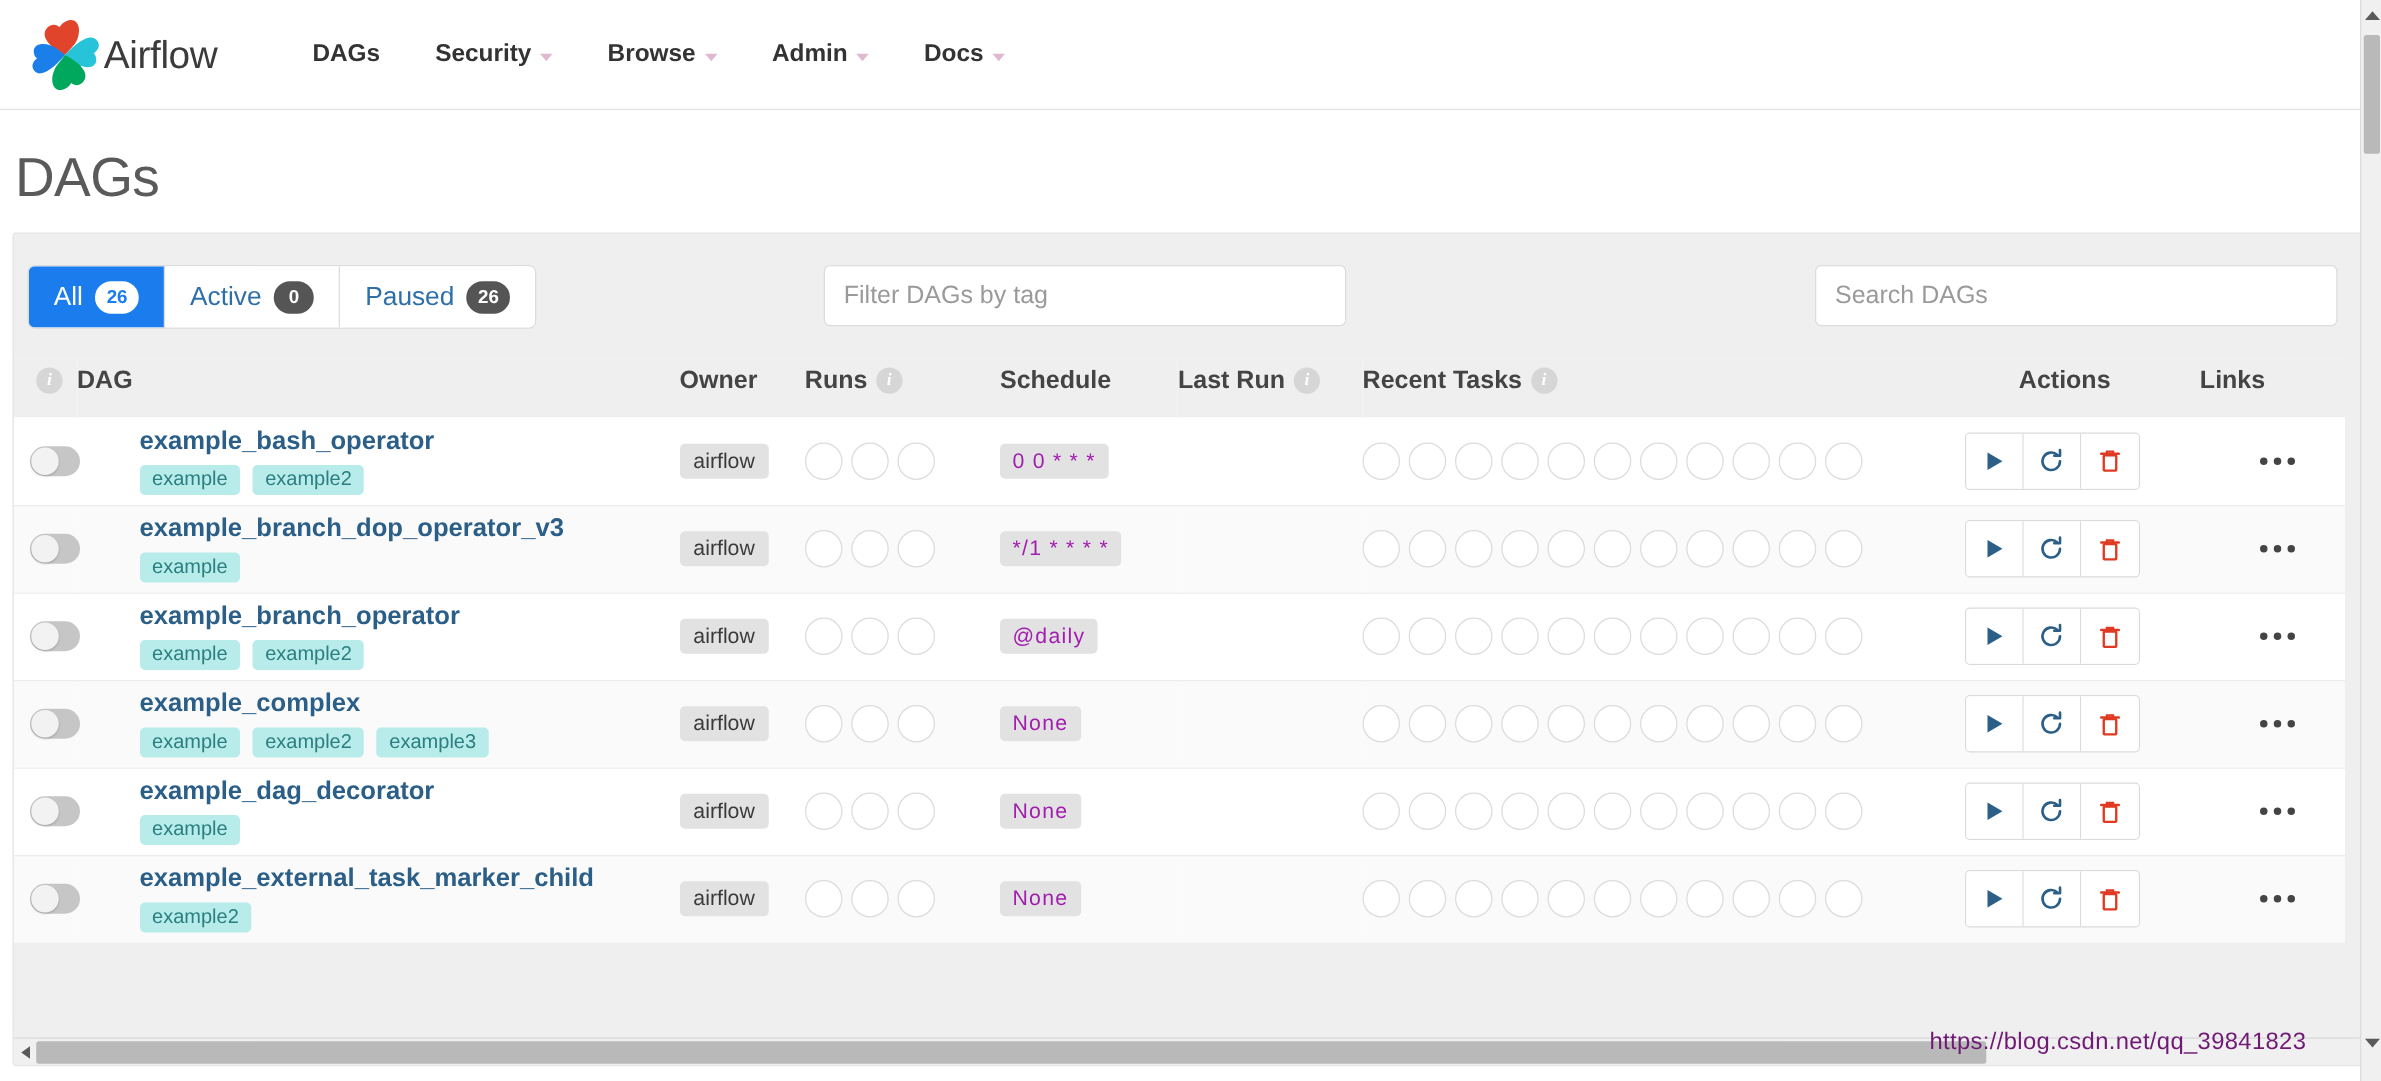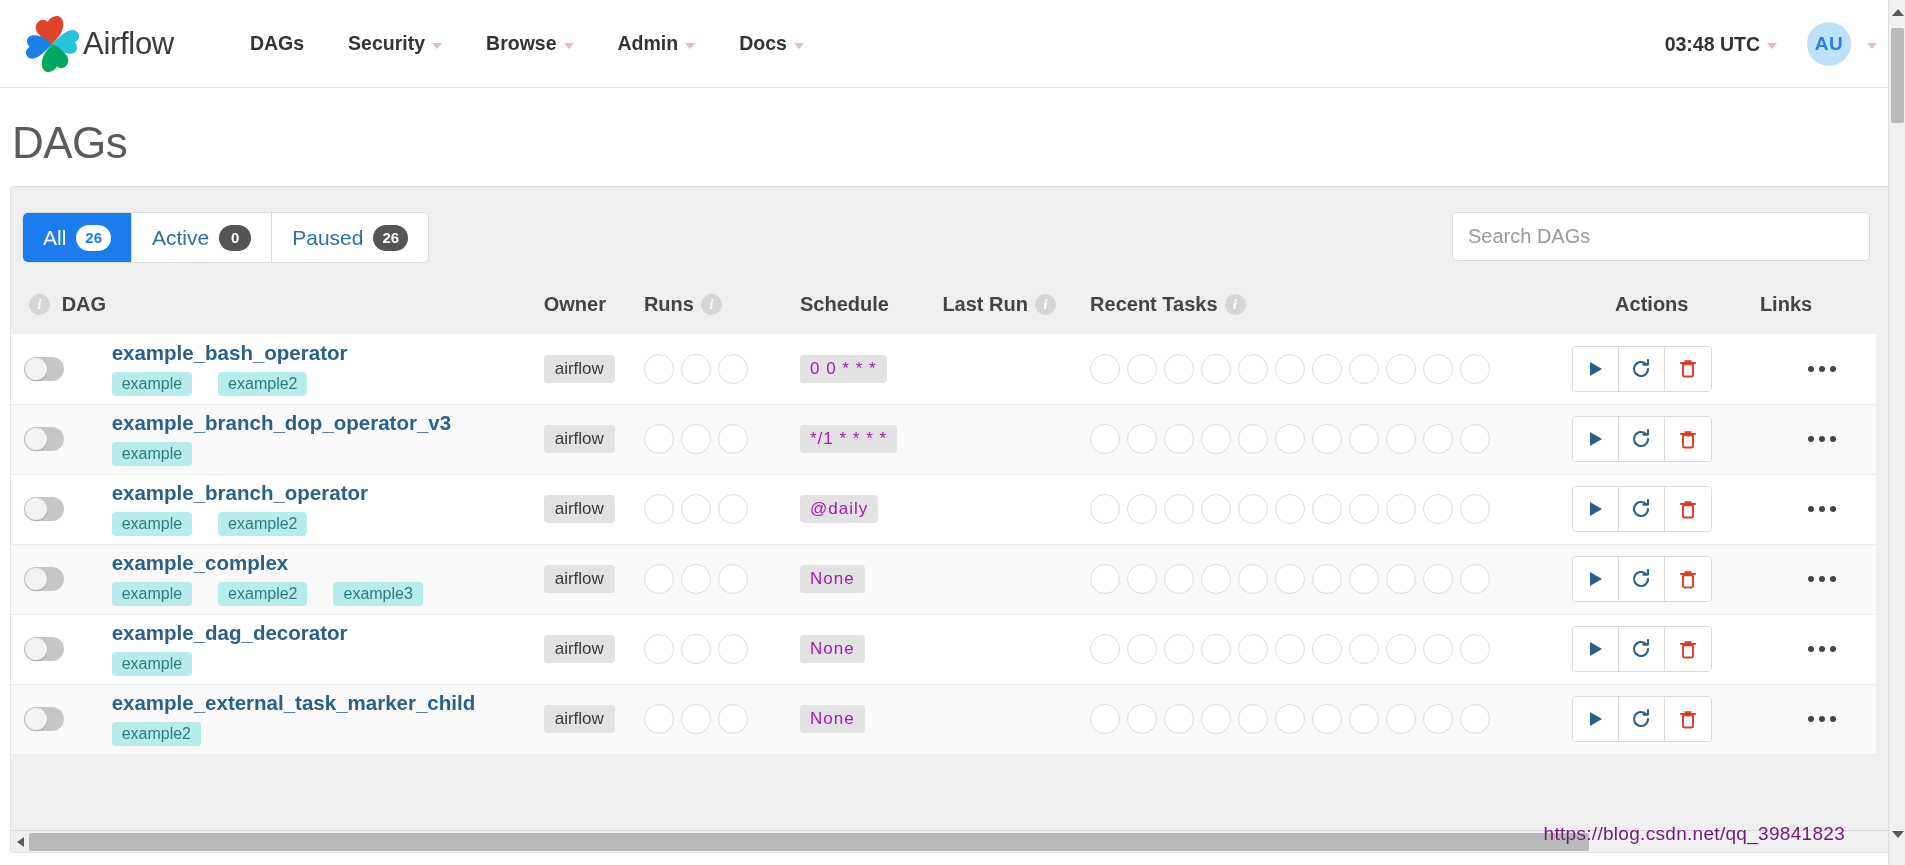--- a/index.html
+++ b/index.html
@@ -142,21 +142,21 @@
     position:absolute; left: 1px; top: 1px;
     width: 22px; height: 22px; border-radius:50%;
     background:#f2f2f2; box-shadow: 0 1px 2px rgba(0,0,0,.18);
   }
   .dag-cell { padding-left: 50px !important; }
   .dag-name {
     font-size: 20.5px; font-weight: bold; color: #2b5f88;
     text-decoration: none; display:block; line-height: 1.1;
     cursor: pointer;
   }
-  .tags { display:flex; gap: 26px; margin-top: 7px; flex-wrap: wrap; }
+  .tags { display:flex; gap: 10px; margin-top: 7px; flex-wrap: wrap; }
   .tag {
     background: #b8ecea; color: #2b7f80;
     font-size: 16px; border-radius: 4px;
     padding: 3px 10px; cursor:pointer; white-space:nowrap;
   }
   .owner-pill {
     display:inline-block; background:#e2e2e2; color:#3a3a3a;
     font-size: 17px; border-radius: 4px; padding: 4px 11px;
   }
   .sched-pill {
@@ -252,28 +252,20 @@
       <div class="nav-item">
         <span>Admin</span>
         <span class="caret"></span>
       </div>
       <div class="nav-item">
         <span>Docs</span>
         <span class="caret"></span>
       </div>
     </div>
 
-    <div class="nav-right">
-      <div class="nav-item" style="padding-right:6px;">
-        <span class="utc-label">03:48 UTC</span>
-        <span class="caret"></span>
-      </div>
-      <div class="avatar">AU</div>
-      <span class="caret" style="margin-left:6px;"></span>
-    </div>
   </div>
 
   <div class="page-title">DAGs</div>
 
   <div class="card">
 
     <div class="toolbar">
       <div class="tabs">
         <div class="tab active">
           <span>All</span>
@@ -282,20 +274,21 @@
         <div class="tab">
           <span>Active</span>
           <span class="badge">0</span>
         </div>
         <div class="tab">
           <span>Paused</span>
           <span class="badge">26</span>
         </div>
       </div>
 
+      <input class="filter-input" type="text" placeholder="Filter DAGs by tag" style="">
 
       <input class="search-input" type="text" placeholder="Search DAGs" style="">
     </div>
 
     <div class="table-scroll">
       <table class="dags">
         <colgroup>
           <col style="width:48px">
           <col style="width:457px">
           <col style="width:95px">

